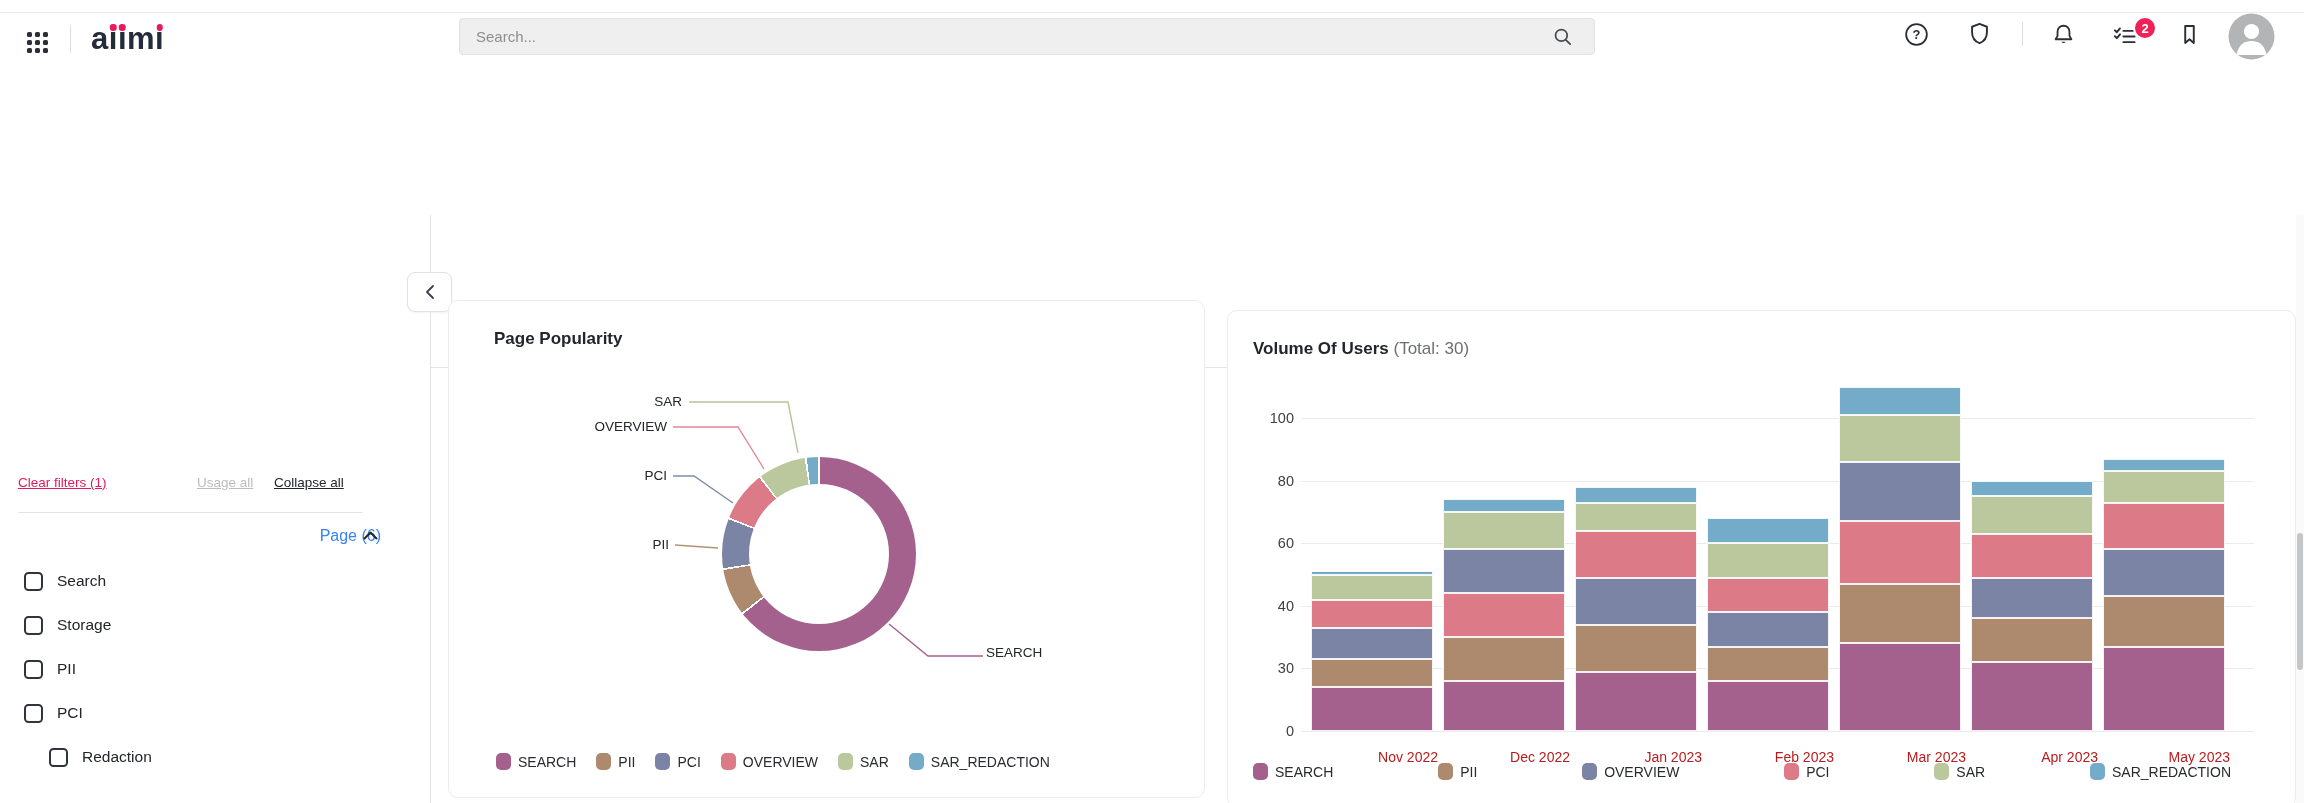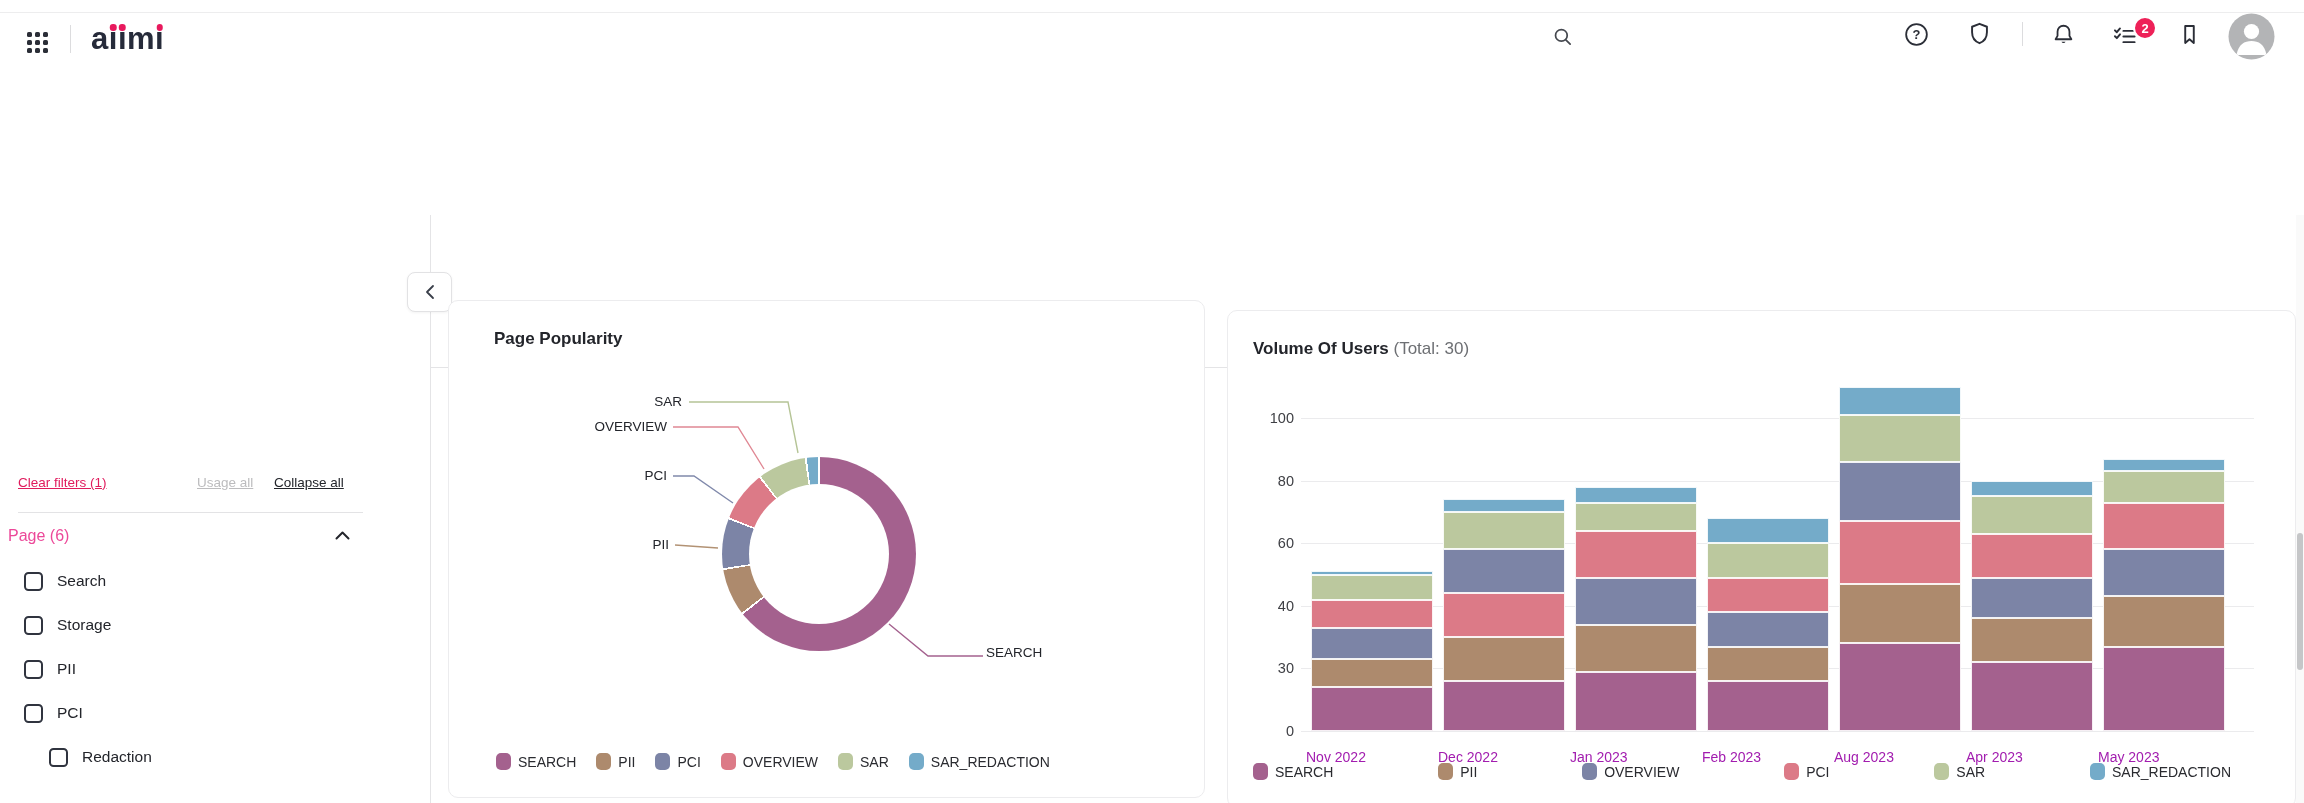--- a/index.html
+++ b/index.html
@@ -47,21 +47,21 @@
   .tab.t0{left:27px;} .tab.t1{left:95px;} .tab.t2{left:153px;}
   .tab-underline{position:absolute;top:211px;left:18px;width:60px;height:5px;border-radius:2px;background:var(--brand);}
 
   
   .sidebar{position:absolute;top:215px;left:0;width:430px;height:588px;background:#fff;}
   .flink{position:absolute;top:260px;font-size:13.5px;text-decoration:underline;cursor:pointer;}
   .flink.clear{left:18px;color:#e01b5d;}
   .flink.open{left:197px;color:#bcbcbe;}
   .flink.collapse{left:274px;color:var(--ink);}
   .sdiv{position:absolute;left:18px;width:345px;height:1px;background:#e3e3e5;}
-  .ghead{position:absolute;left:8px;width:345px;height:22px;font-size:16px;color:#ec4899;cursor:pointer;}
+  .ghead{position:absolute;left:36px;width:345px;height:22px;font-size:16px;color:#3b82f6;cursor:pointer;text-align:right;}
   .ghead svg{position:absolute;right:3px;top:4px;}
   .cb-row{position:absolute;left:24px;display:flex;align-items:center;gap:14px;height:22px;}
   .cb{width:19px;height:19px;border:2px solid #30343f;border-radius:4.5px;background:#fff;cursor:pointer;flex:0 0 auto;}
   .cb-label{font-size:15.5px;color:var(--ink);}
   .show-more{position:absolute;left:33px;top:585px;font-size:15px;color:var(--ink);
     text-decoration:underline;cursor:pointer;}
   .v-div{position:absolute;left:430px;top:215px;width:1px;height:588px;background:#e4e4e6;}
   .collapse-btn{position:absolute;left:407px;top:272px;width:45px;height:40px;background:#fff;
     border:1px solid #e2e2e4;border-radius:8px;box-shadow:0 1px 3px rgba(0,0,0,.05);
     display:flex;align-items:center;justify-content:center;cursor:pointer;}
@@ -88,21 +88,21 @@
   .lg-item{display:flex;align-items:center;gap:7px;cursor:pointer;}
   .lg-item .sw{width:15px;height:17px;border-radius:5px;flex:0 0 auto;}
   .lg-item span:last-child{font-size:14px;color:#2a2b30;}
 
   
   .plot{position:absolute;left:0;top:0;width:1069px;height:498px;}
   .gridline{position:absolute;left:73px;width:953px;height:1px;background:#ebebed;}
   .ytick{position:absolute;left:0;width:66px;text-align:right;font-size:14.5px;color:#3f4045;}
   .bar{position:absolute;bottom:78px;width:122px;display:flex;flex-direction:column-reverse;}
   .seg{width:100%;border:1px solid rgba(255,255,255,.9);}
-  .month{position:absolute;top:438px;width:132px;text-align:left;font-size:14px;color:#a21caf;}
+  .month{position:absolute;top:438px;width:132px;text-align:right;font-size:14px;color:#b91c1c;}
 
   
   .scroll-track{position:absolute;right:0;top:215px;width:8px;height:588px;background:#fafafa;}
   .scroll-thumb{position:absolute;right:1px;top:318px;width:6px;height:137px;border-radius:3px;background:#c5c6c8;cursor:grab;}
 </style>
 </head>
 <body>
 
 <div id="app">
 
@@ -114,20 +114,21 @@
         <i></i>
         <i></i>
         <i></i>
         <i></i>
         <i></i>
         <i></i>
         <i></i>
     </div>
     <div class="tb-div d1"></div>
     <div class="logo"><span>a</span><span class="li">ı</span><span class="li">ı</span><span>m</span><span class="li">ı</span></div>
+    <input class="search" type="text" placeholder="Search..." style="">
     <svg class="search-ic" viewBox="0 0 24 24" fill="none" stroke="#45484f" stroke-width="1.6" stroke-linecap="round">
       <circle cx="10.5" cy="10.5" r="5.4"></circle>
         <line x1="14.6" y1="14.6" x2="18.6" y2="18.6"></line>
     </svg>
     <svg class="tbi" style="left:1903px;top:21px;" viewBox="0 0 24 24" fill="none" stroke="#2b2e37" stroke-width="1.6">
       <circle cx="12" cy="12" r="9.2"></circle>
       <text x="12" y="16" text-anchor="middle" stroke="none" fill="#2b2e37" font-size="11.5" font-weight="bold" font-family="Liberation Sans,sans-serif">?</text>
     </svg>
     <svg class="tbi" style="left:1966px;top:20px;" viewBox="0 0 24 24" fill="none" stroke="#2b2e37" stroke-width="1.7" stroke-linejoin="round">
       <path d="M12 3.4 L18.6 6 L18.6 10.8 C18.6 15.6 15.9 19 12 20.6 C8.1 19 5.4 15.6 5.4 10.8 L5.4 6 Z"></path>
@@ -316,21 +317,21 @@
         </div>
         <div class="month" style="left: 474px;">Feb 2023</div>
         <div class="bar" style="left: 611px; width: 122px;">
           <div class="seg" style="height: 87.64px; background: rgb(164, 97, 142);"></div>
           <div class="seg" style="height: 59.47px; background: rgb(173, 138, 109);"></div>
           <div class="seg" style="height: 62.6px; background: rgb(220, 122, 135);"></div>
           <div class="seg" style="height: 59.47px; background: rgb(124, 132, 166);"></div>
           <div class="seg" style="height: 46.95px; background: rgb(187, 200, 158);"></div>
           <div class="seg" style="height: 28.17px; background: rgb(116, 171, 201);"></div>
         </div>
-        <div class="month" style="left: 606px;">Aug 2023</div>
+        <div class="month" style="left: 606px;">Mar 2023</div>
         <div class="bar" style="left: 743px; width: 122px;">
           <div class="seg" style="height: 68.86px; background: rgb(164, 97, 142);"></div>
           <div class="seg" style="height: 43.82px; background: rgb(173, 138, 109);"></div>
           <div class="seg" style="height: 40.69px; background: rgb(124, 132, 166);"></div>
           <div class="seg" style="height: 43.82px; background: rgb(220, 122, 135);"></div>
           <div class="seg" style="height: 37.56px; background: rgb(187, 200, 158);"></div>
           <div class="seg" style="height: 15.65px; background: rgb(116, 171, 201);"></div>
         </div>
         <div class="month" style="left: 738px;">Apr 2023</div>
         <div class="bar" style="left: 875px; width: 122px;">

